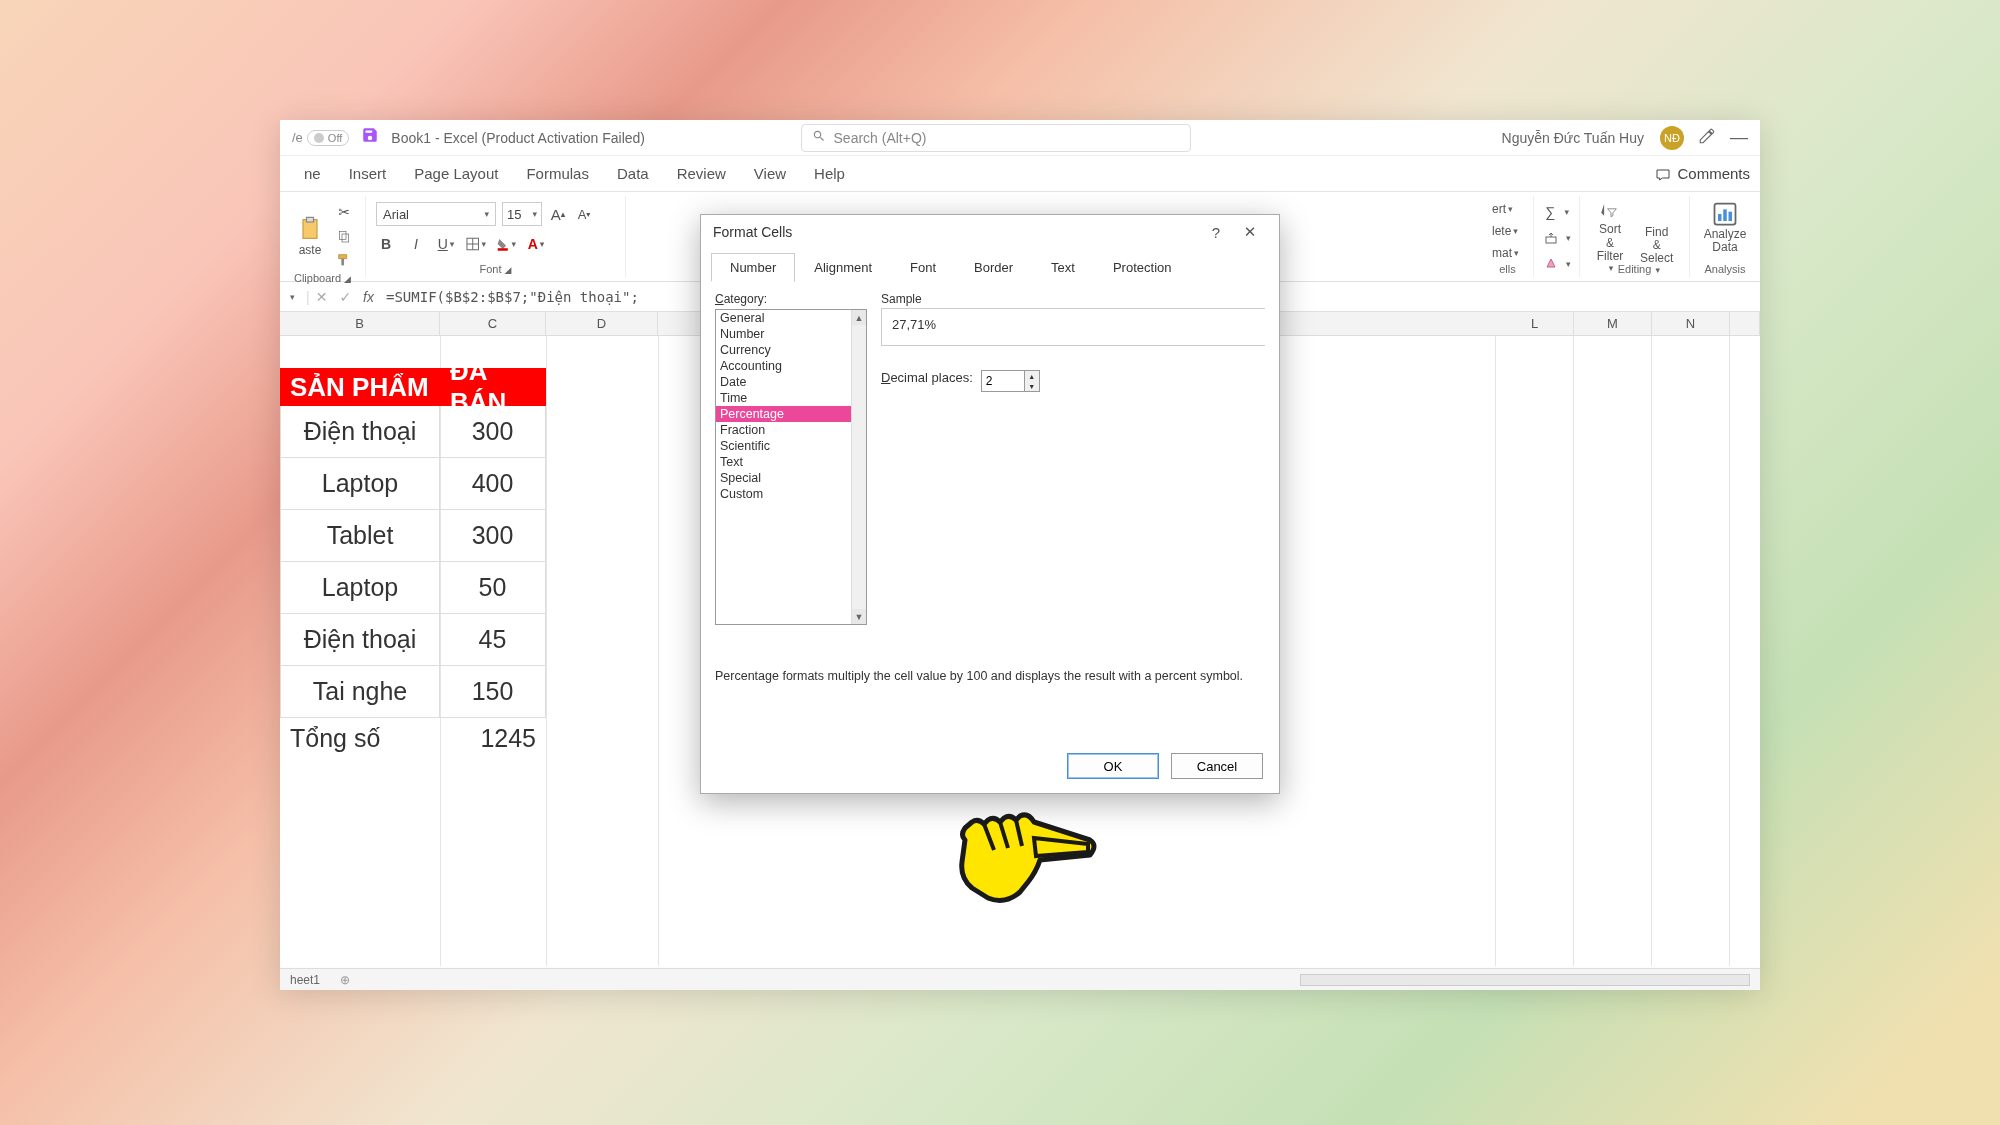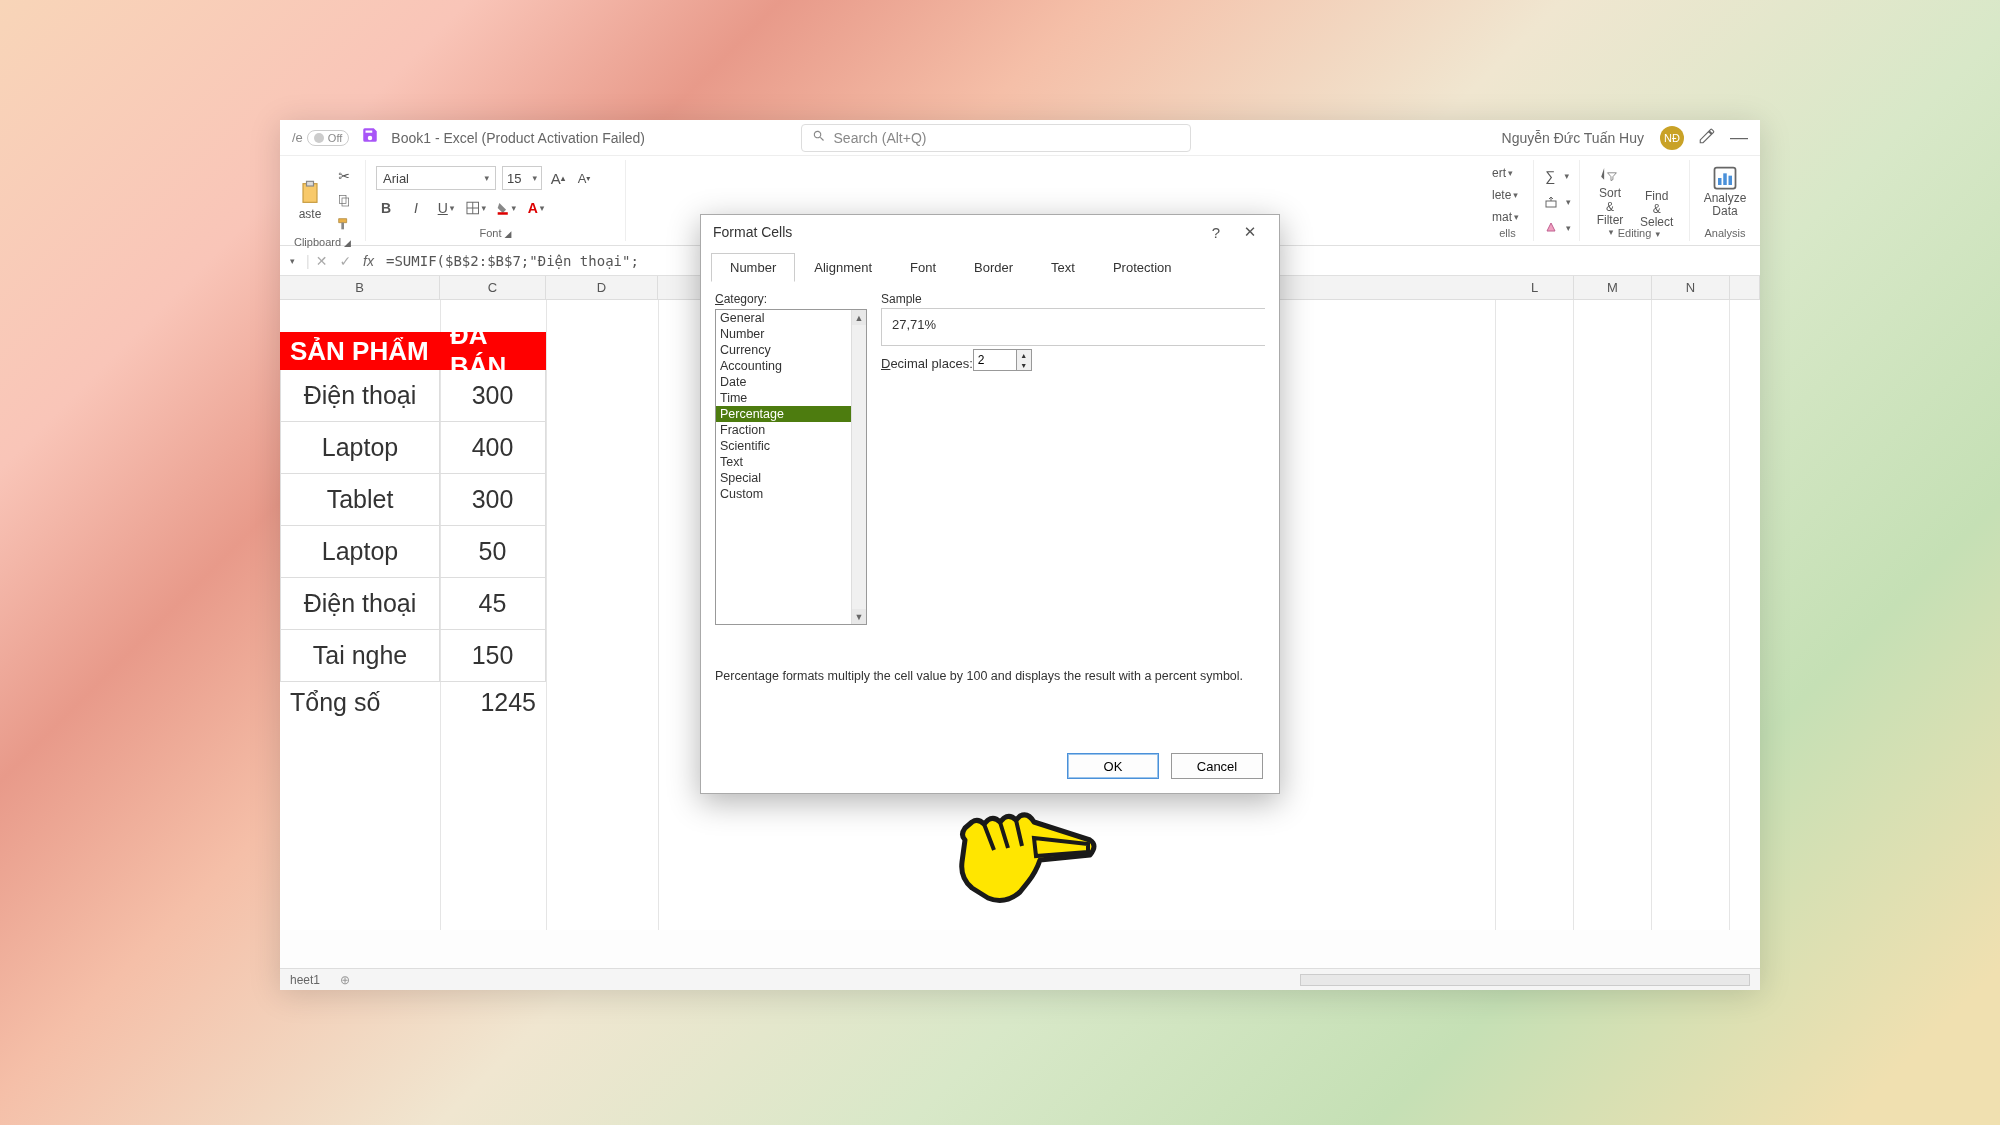--- a/index.html
+++ b/index.html
@@ -69,28 +69,28 @@
 .dlg-title .spacer { flex: 1; }
 .dlg-title .dlg-btn { width: 34px; text-align: center; color: #555; cursor: pointer; font-size: 15px; }
 .dlg-tabs { display: flex; padding: 4px 10px 0 10px; gap: 0; }
 .dlg-tab { padding: 6px 18px; font-size: 13px; color: #333; border: 1px solid transparent; cursor: pointer; }
 .dlg-tab.active { border: 1px solid #ccc; border-bottom: 1px solid #fff; background: #fff; }
 .dlg-body { flex: 1; padding: 10px 14px; position: relative; }
 .cat-label { font-size: 12px; margin-bottom: 3px; }
 .cat-label u { text-decoration: underline; }
 .cat-list { width: 152px; height: 316px; border: 1px solid #999; overflow: hidden; position: relative; background: #fff; }
 .cat-item { padding: 0 4px; font-size: 12.5px; line-height: 16px; cursor: pointer; }
-.cat-item.selected { background: #4d7c0f; color: #fff; }
+.cat-item.selected { background: #ec4899; color: #fff; }
 .cat-scroll { position: absolute; right: 0; top: 0; bottom: 0; width: 15px; background: #f0f0f0; border-left: 1px solid #ddd; }
 .cat-scroll .arrow { height: 15px; display: flex; align-items: center; justify-content: center; font-size: 9px; color: #666; background: #e8e8e8; }
 .cat-scroll .arrow.bottom { position: absolute; bottom: 0; left: 0; right: 0; }
 .sample-area { position: absolute; left: 180px; top: 10px; right: 14px; }
 .sample-label { font-size: 12px; margin-bottom: 2px; }
 .sample-box { border: 1px solid #ccc; height: 38px; padding: 8px 10px; font-size: 13px; border-right: none; }
-.decimal-row { display: flex; align-items: flex-end; margin-top: 3px; }
+.decimal-row { display: flex; align-items: flex-start; margin-top: 24px; gap: 8px; }
 .decimal-row u { text-decoration: underline; }
 .spinner { display: flex; align-items: center; border: 1px solid #999; height: 22px; }
 .spinner input { width: 42px; border: none; padding: 0 4px; font-size: 12px; outline: none; }
 .spinner .arrows { display: flex; flex-direction: column; border-left: 1px solid #999; }
 .spinner .arrows div { width: 14px; height: 10px; display: flex; align-items: center; justify-content: center; font-size: 7px; background: #f0f0f0; cursor: pointer; }
 .desc-text { position: absolute; left: 14px; bottom: 60px; right: 14px; font-size: 12.5px; color: #333; }
 .dlg-buttons { display: flex; justify-content: flex-end; gap: 12px; padding: 10px 16px 14px; }
 .dlg-buttons button { width: 92px; height: 26px; border: 1px solid #999; background: #fdfdfd; font-size: 13px; cursor: pointer; }
 .dlg-buttons button.ok { border: 1px solid #4a90d9; box-shadow: 0 0 0 1px #9ac4eb inset; }
 
@@ -130,20 +130,36 @@
     <span class="user-name">Nguyễn Đức Tuấn Huy</span>
     <span class="avatar">NĐ</span>
     <span class="pen-icon">
       <svg width="18" height="18" viewBox="0 0 24 24">
           <path fill="none" stroke="#666" stroke-width="1.5" d="M3 17.25V21h3.75L17.81 9.94l-3.75-3.75L3 17.25zM20.71 7.04a1 1 0 0 0 0-1.41l-2.34-2.34a1 1 0 0 0-1.41 0l-1.83 1.83 3.75 3.75 1.83-1.83z"></path>
         </svg>
     </span>
     <span class="min-icon">—</span>
   </div>
 
+  <div class="tabs">
+    <span class="tab">ne</span>
+    <span class="tab">Insert</span>
+    <span class="tab">Page Layout</span>
+    <span class="tab">Formulas</span>
+    <span class="tab">Data</span>
+    <span class="tab">Review</span>
+    <span class="tab">View</span>
+    <span class="tab">Help</span>
+    <span class="comments">
+      <svg width="16" height="16" viewBox="0 0 24 24">
+          <path fill="none" stroke="#444" stroke-width="1.5" d="M21 6h-18v12h4v3l4-3h10z"></path>
+        </svg>
+      <span>Comments</span>
+    </span>
+  </div>
 
   <div class="ribbon">
     <div class="ribbon-group" style="width:86px;">
       <div style="display:flex;gap:4px;">
         <div class="big-btn" style="margin-top:4px;">
           <svg viewBox="0 0 24 24">
               <rect x="6" y="4" width="12" height="16" fill="#f8c96a" stroke="#c79a3e"></rect>
               <rect x="9" y="2" width="6" height="4" fill="#ddd" stroke="#888"></rect>
             </svg>
           <span>aste</span>

